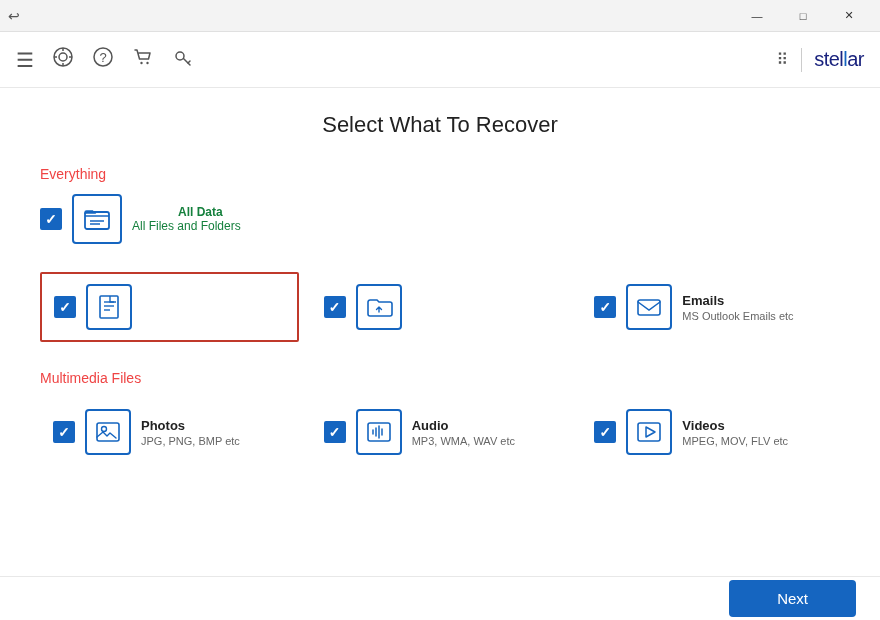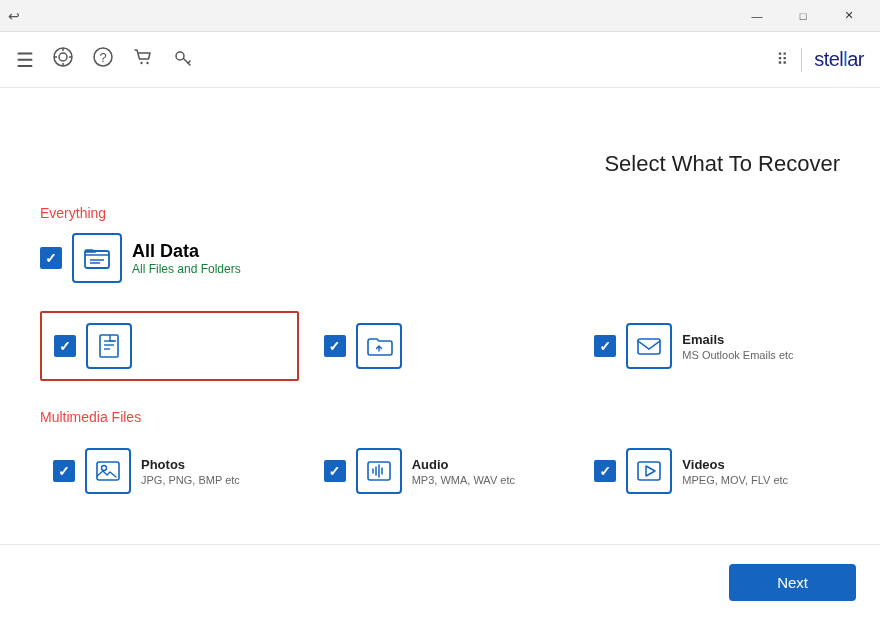--- a/index.html
+++ b/index.html
@@ -85,23 +85,22 @@
     
     .main {
       flex: 1;
       padding: 24px 40px;
       overflow: auto;
     }
     .page-title {
       font-size: 22px;
       font-weight: 500;
       color: #222;
-      text-align: right;
+      text-align: center;
       margin-bottom: 28px;
-      margin-top: 39px;
     }
 
     
     .section-label {
       font-size: 14px;
       color: #ef4444;
       margin-bottom: 12px;
       font-weight: 400;
     }
 
@@ -198,21 +197,21 @@
     }
 
     
     .footer {
       display: flex;
       align-items: center;
       justify-content: flex-end;
       padding: 12px 24px;
       border-top: 1px solid #e8e8e8;
       flex-shrink: 0;
-      height: 76px;
+      height: 44px;
     }
     .btn-next {
       background: #1565c0;
       color: #fff;
       border: none;
       border-radius: 4px;
       padding: 10px 48px;
       font-size: 15px;
       font-weight: 500;
       cursor: pointer;
@@ -310,21 +309,21 @@
         <svg width="30" height="30" viewBox="0 0 30 30" fill="none">
           <rect x="3" y="8" width="24" height="17" rx="2" stroke="#1565c0" stroke-width="1.8"></rect>
           <path d="M3 12h24" stroke="#1565c0" stroke-width="1.5"></path>
           <path d="M3 10V8.5C3 7.7 3.6 7 4.5 7h6l2 2H3" stroke="#1565c0" stroke-width="1.5" fill="none"></path>
           <line x1="8" y1="17" x2="22" y2="17" stroke="#1565c0" stroke-width="1.5"></line>
           <line x1="8" y1="20" x2="18" y2="20" stroke="#1565c0" stroke-width="1.5"></line>
         </svg>
       </div>
       <div class="all-data-card">
         <div>
-          <h4 style="font-size:18px;font-weight:600;color:#000000;">All Data</h4>
+          <h4 style="font-size:12px;font-weight:600;color:#15803d;margin-left:46px;">All Data</h4>
           <p style="font-size:12px;color:#15803d;">All Files and Folders</p>
         </div>
       </div>
     </div>
   </div>
 
   <div>
     <div class="items-grid">
 
       <div class="item-card highlighted">

